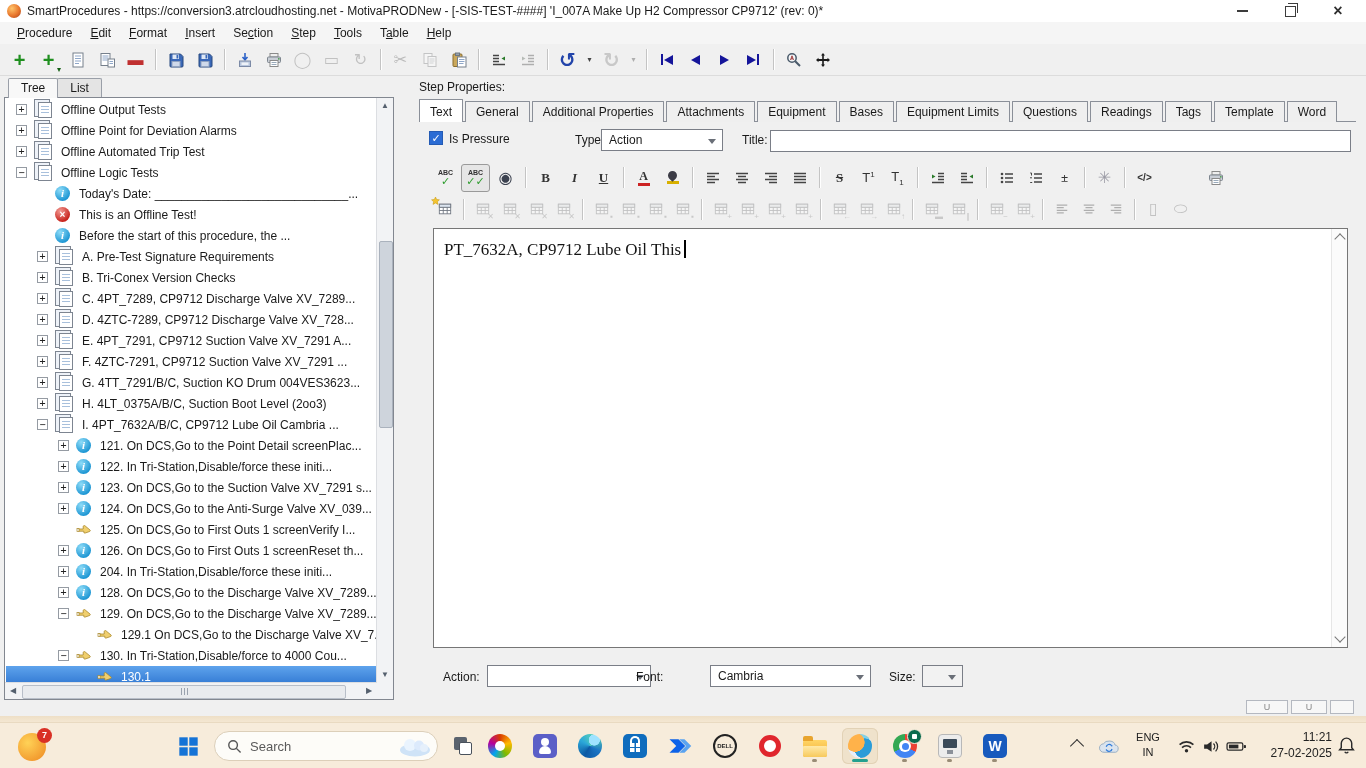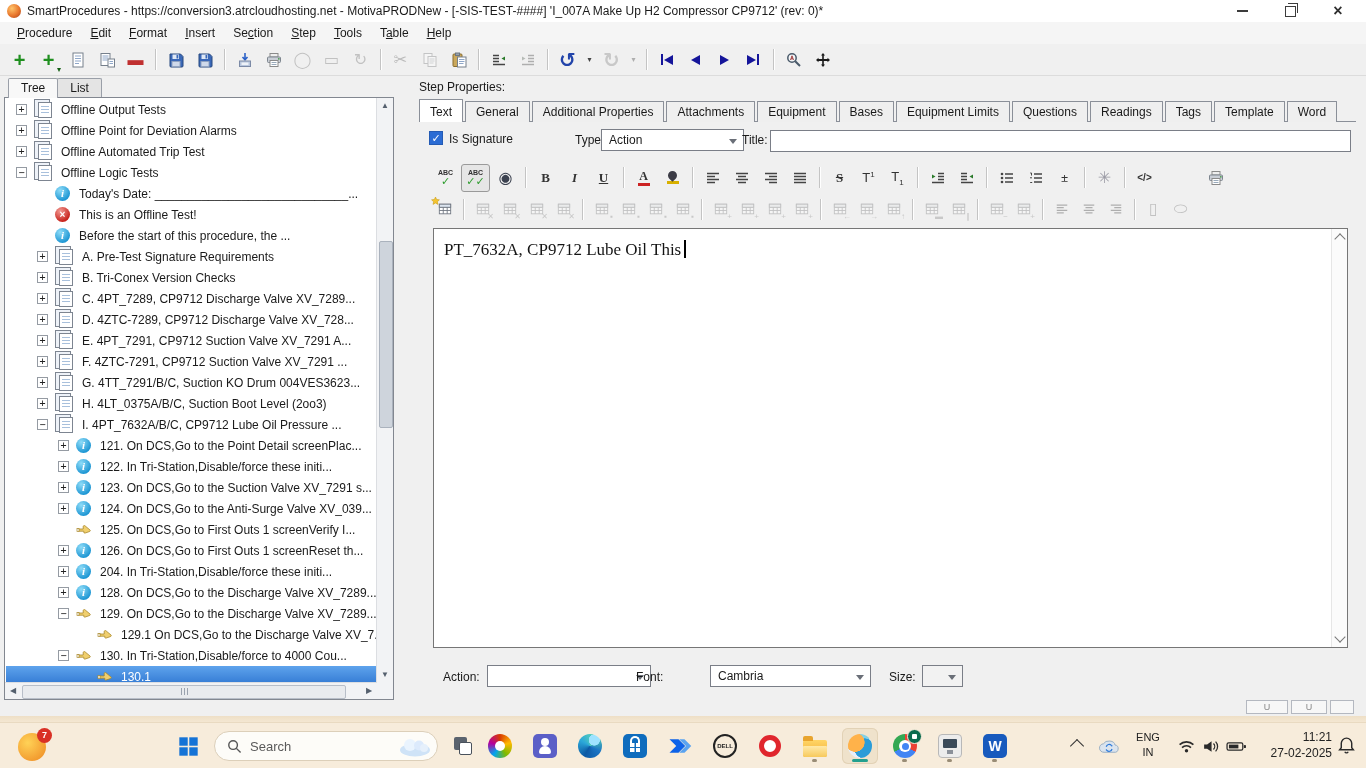--- a/index.html
+++ b/index.html
@@ -510,21 +510,21 @@
           <span class="tlab">G. 4TT_7291/B/C, Suction KO Drum 004VES3623...</span>
         </div>
         <div class="trow" style="padding-left: 31px;">
           <span class="exp">+</span>
           <span class="docic"></span>
           <span class="tlab">H. 4LT_0375A/B/C, Suction Boot Level (2oo3)</span>
         </div>
         <div class="trow" style="padding-left: 31px;">
           <span class="exp">−</span>
           <span class="docic"></span>
-          <span class="tlab">I. 4PT_7632A/B/C, CP9712 Lube Oil Pressure ...</span>
+          <span class="tlab">I. 4PT_7632A/B/C, CP9712 Lube Oil Cambria ...</span>
         </div>
         <div class="trow" style="padding-left: 52px;">
           <span class="exp">+</span>
           <span class="infoic">i</span>
           <span class="tlab">121. On DCS,Go to the Point Detail screenPlac...</span>
         </div>
         <div class="trow" style="padding-left: 52px;">
           <span class="exp">+</span>
           <span class="infoic">i</span>
           <span class="tlab">122. In Tri-Station,Disable/force these initi...</span>
@@ -627,23 +627,23 @@
       <span class="sptab">Bases</span>
       <span class="sptab">Equipment Limits</span>
       <span class="sptab">Questions</span>
       <span class="sptab">Readings</span>
       <span class="sptab">Tags</span>
       <span class="sptab">Template</span>
       <span class="sptab">Word</span>
     </div>
 
   <div class="chkbox">✓</div>
-  <span class="plabel" style="left:449px;top:132px">Is Signature</span>
+  <span class="plabel" style="left:449px;top:132px">Is Pressure</span>
   <span class="plabel" style="left:575px;top:133px">Type:</span>
-  <div class="selbox" style="left:601px;top:129px;width:143px"><span>Action</span></div>
+  <div class="selbox" style="left:601px;top:129px;width:122px"><span>Action</span></div>
   <span class="plabel" style="left:742px;top:133px">Title:</span>
   <div id="title-input"><span></span></div>
 
   <div id="fmt1">
       <div class="tb">
         <div class="spellwrap">
           <span class="abc">ABC</span>
           <span class="chk">✓</span>
         </div>
       </div>

